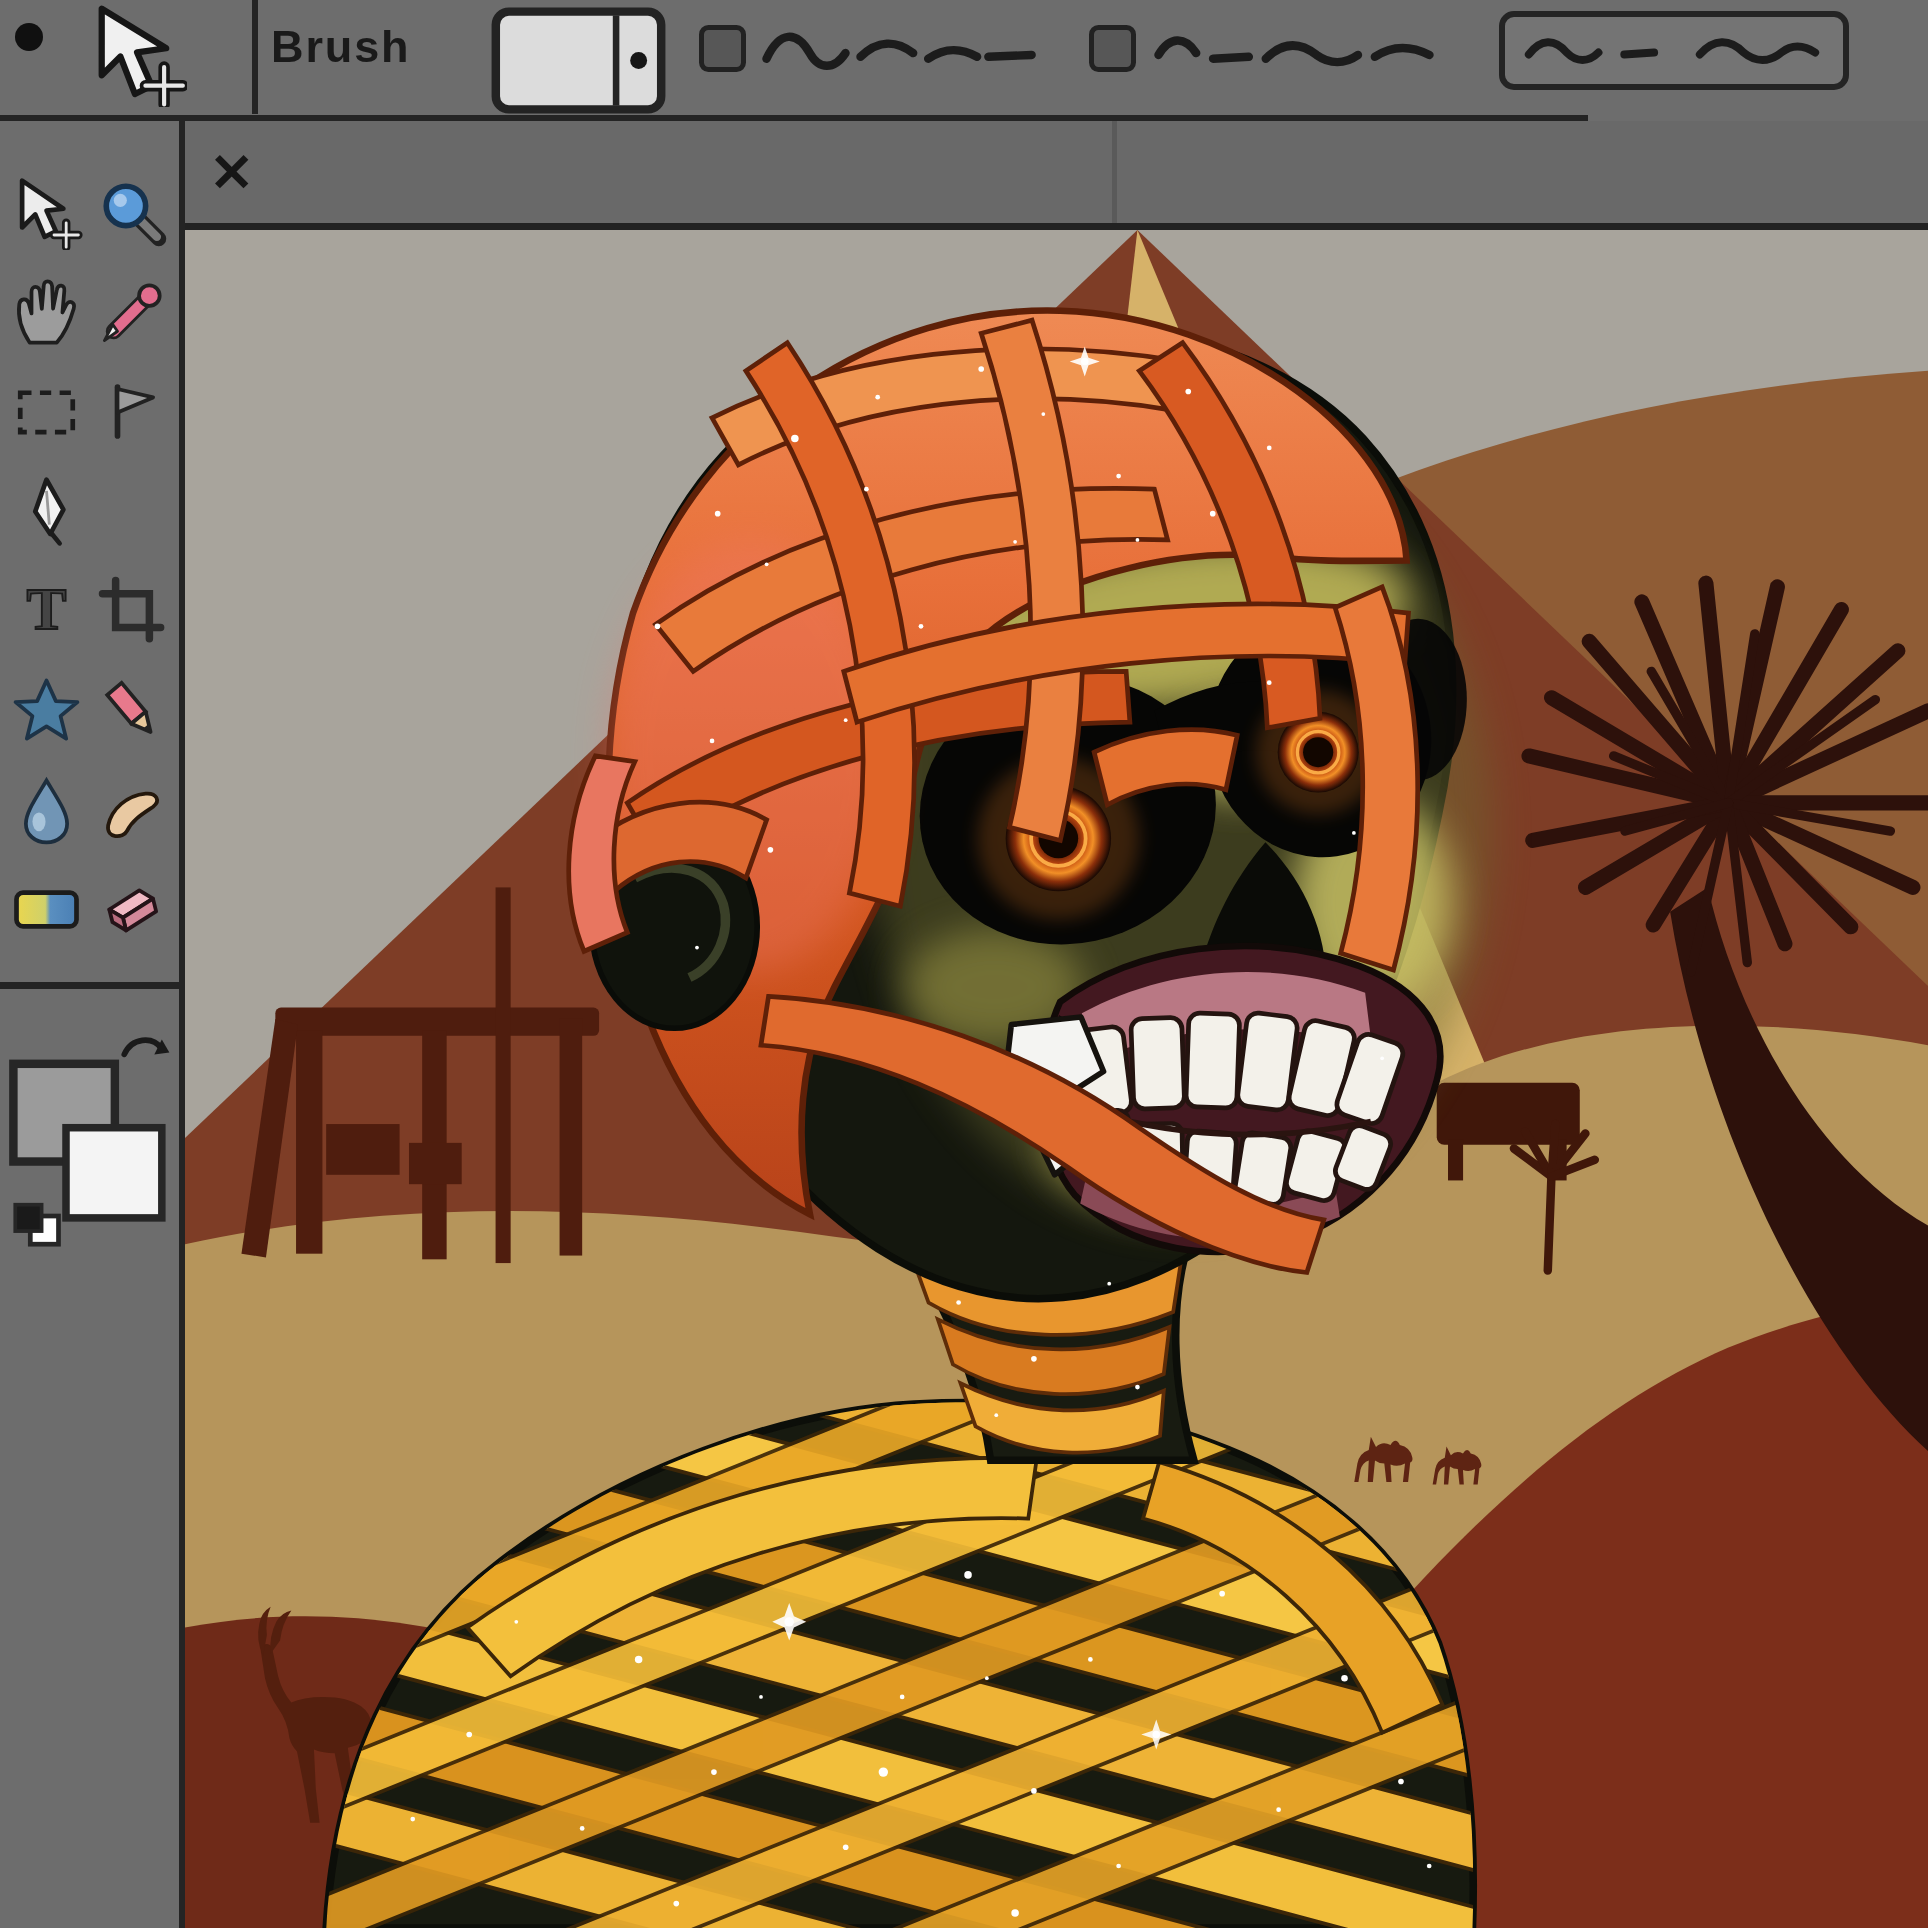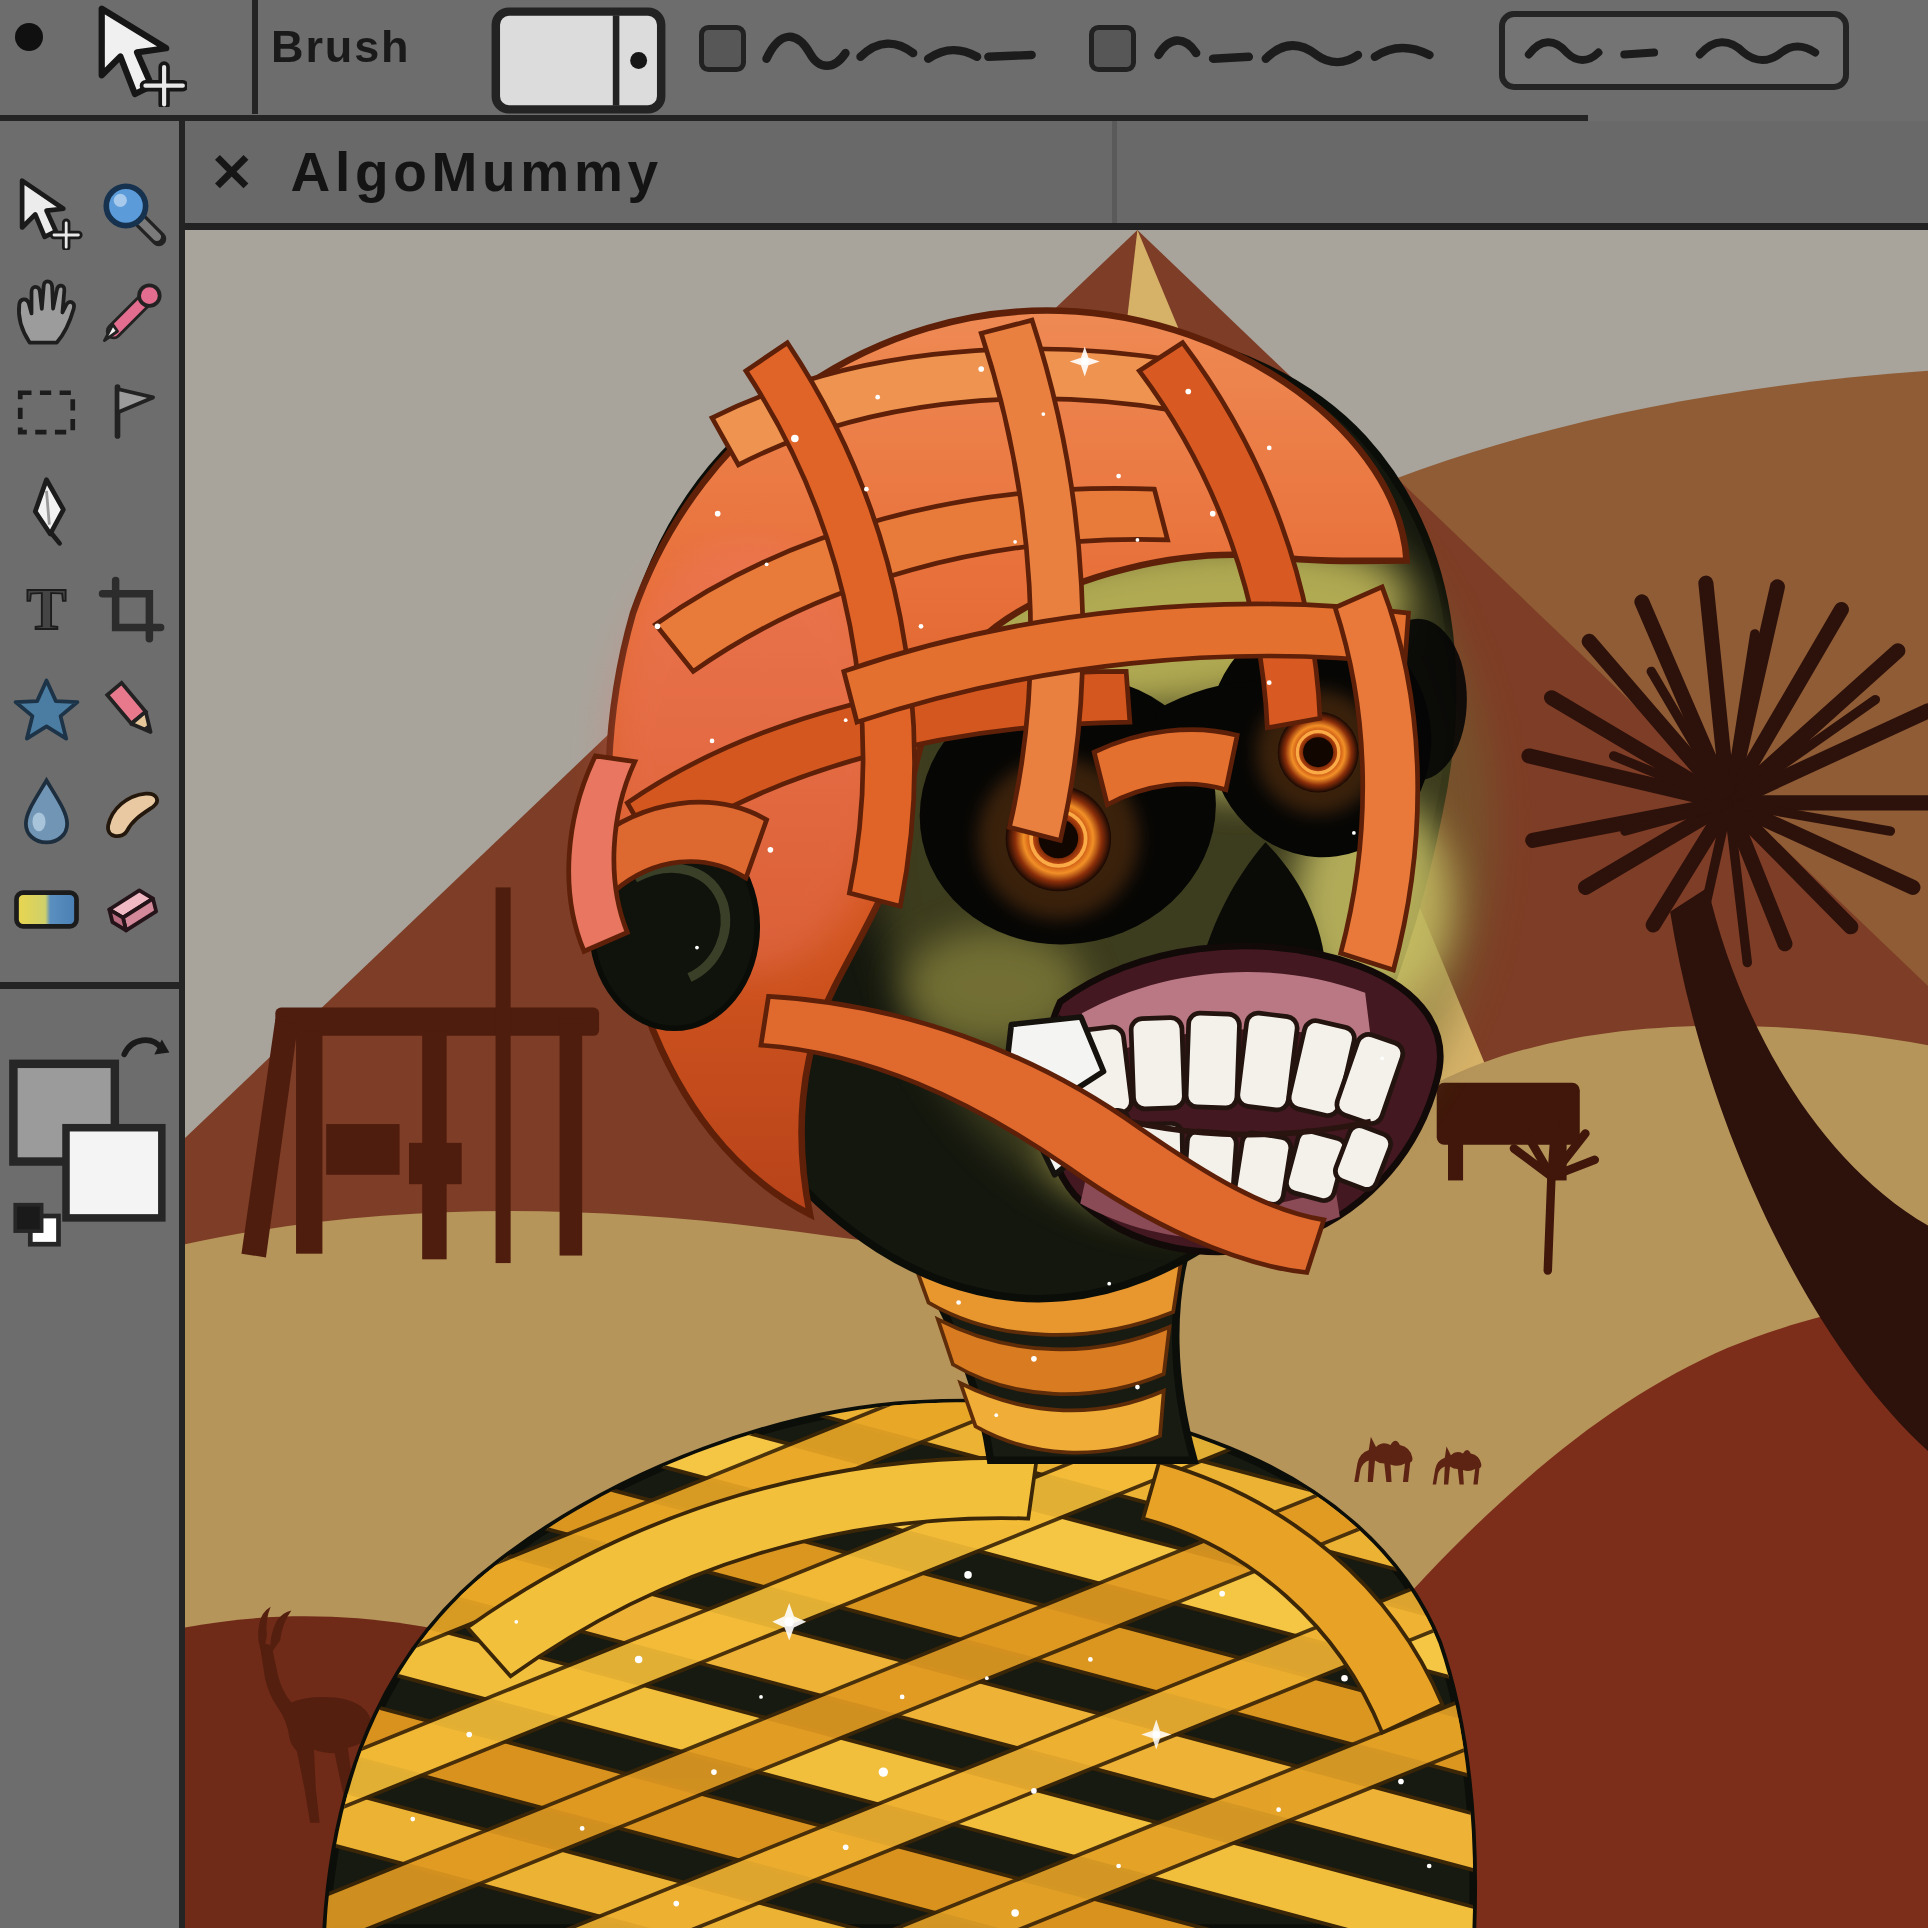--- a/index.html
+++ b/index.html
@@ -212,21 +212,20 @@
       <rect x="12" y="186" width="28" height="28" fill="#1a1a1a" stroke="#262626" stroke-width="4"></rect>
     </svg>
   </div>
 </div>
 
 <div class="canvas-window">
   <div class="canvas-titlebar">
     <div class="close-btn">
       <span>✕</span>
     </div>
-    <div class="canvas-title">AlgoMummy</div>
     <div class="titlebar-div"></div>
   </div>
 
   <div class="canvas-art">
     <svg viewBox="0 0 1852 1808" preserveAspectRatio="none">
       <defs>
         <radialGradient id="eyeGrad">
           <stop offset="0%" stop-color="#1c0a02"></stop>
           <stop offset="28%" stop-color="#4a1404"></stop>
           <stop offset="50%" stop-color="#c24910"></stop>

